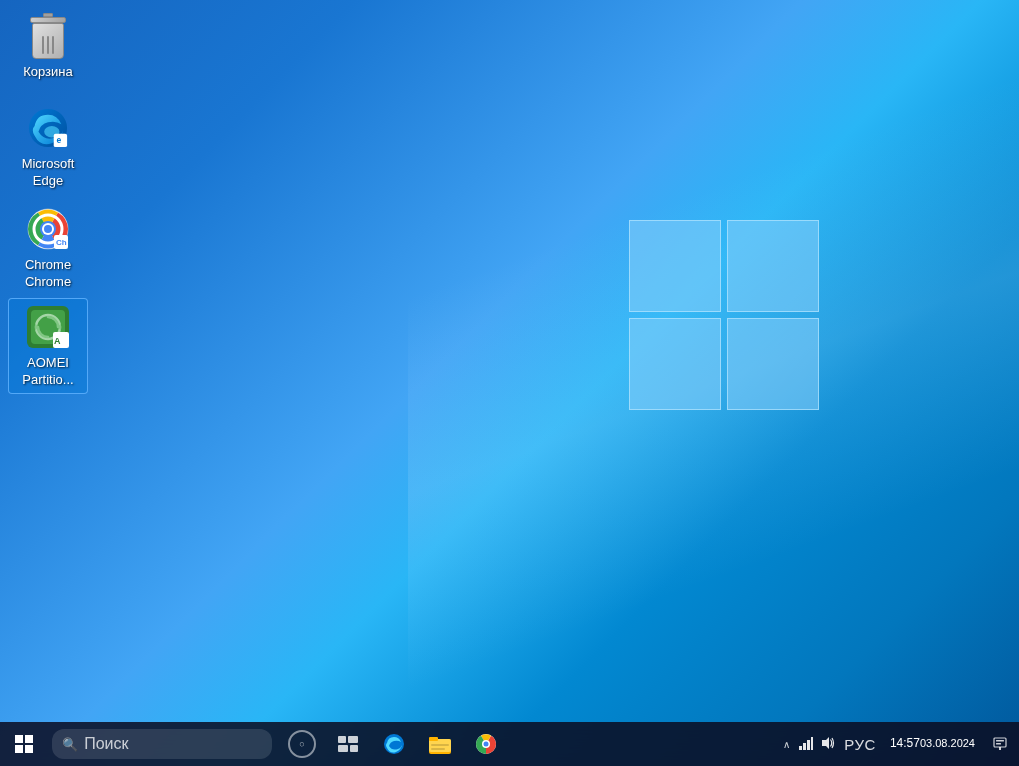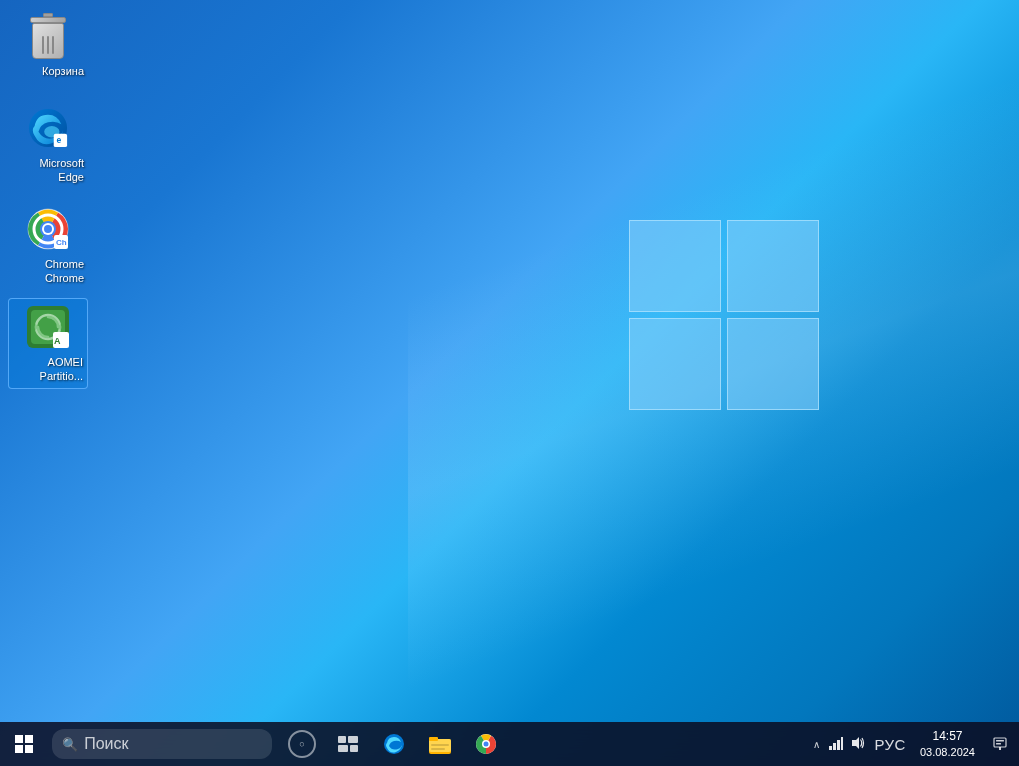--- a/index.html
+++ b/index.html
@@ -76,22 +76,22 @@
       height: 48px;
       display: flex;
       align-items: center;
       justify-content: center;
       position: relative;
       margin-bottom: 4px;
     }
 
     .icon-label {
       color: #fff;
-      font-size: 11px;
-      text-align: right;
+      font-size: 13px;
+      text-align: center;
       text-shadow: 1px 1px 2px rgba(0,0,0,0.8);
       line-height: 1.3;
       word-wrap: break-word;
       width: 100%;
     }
 
     
     .recycle-bin {
       width: 42px;
       height: 46px;
@@ -258,22 +258,22 @@
     .tray-lang {
       color: rgba(255,255,255,0.85);
       font-size: 15px;
       cursor: pointer;
       padding: 2px 4px;
       letter-spacing: 0.5px;
     }
 
     .clock-area {
       display: flex;
-      flex-direction: column;
-      align-items: center;
+      flex-direction: row;
+      align-items: flex-start;
       justify-content: center;
       cursor: pointer;
       padding: 2px 8px;
       min-width: 60px;
     }
 
     .clock-time {
       color: white;
       font-size: 12px;
       font-weight: 400;

